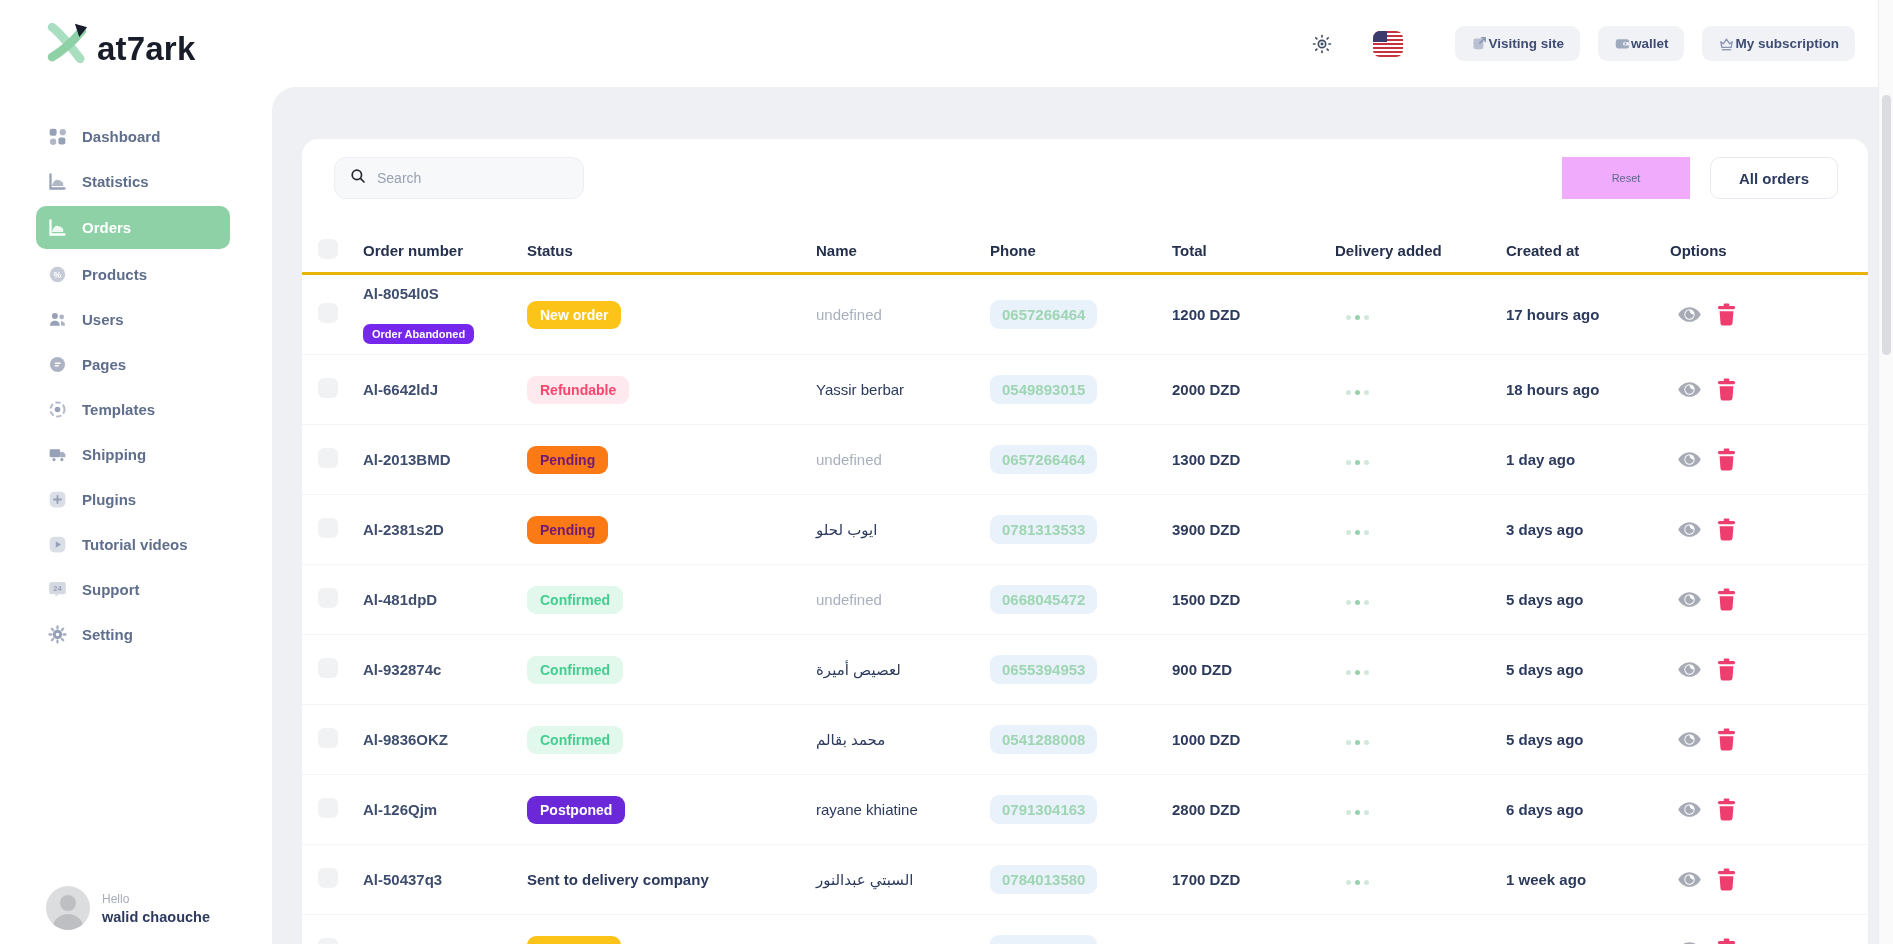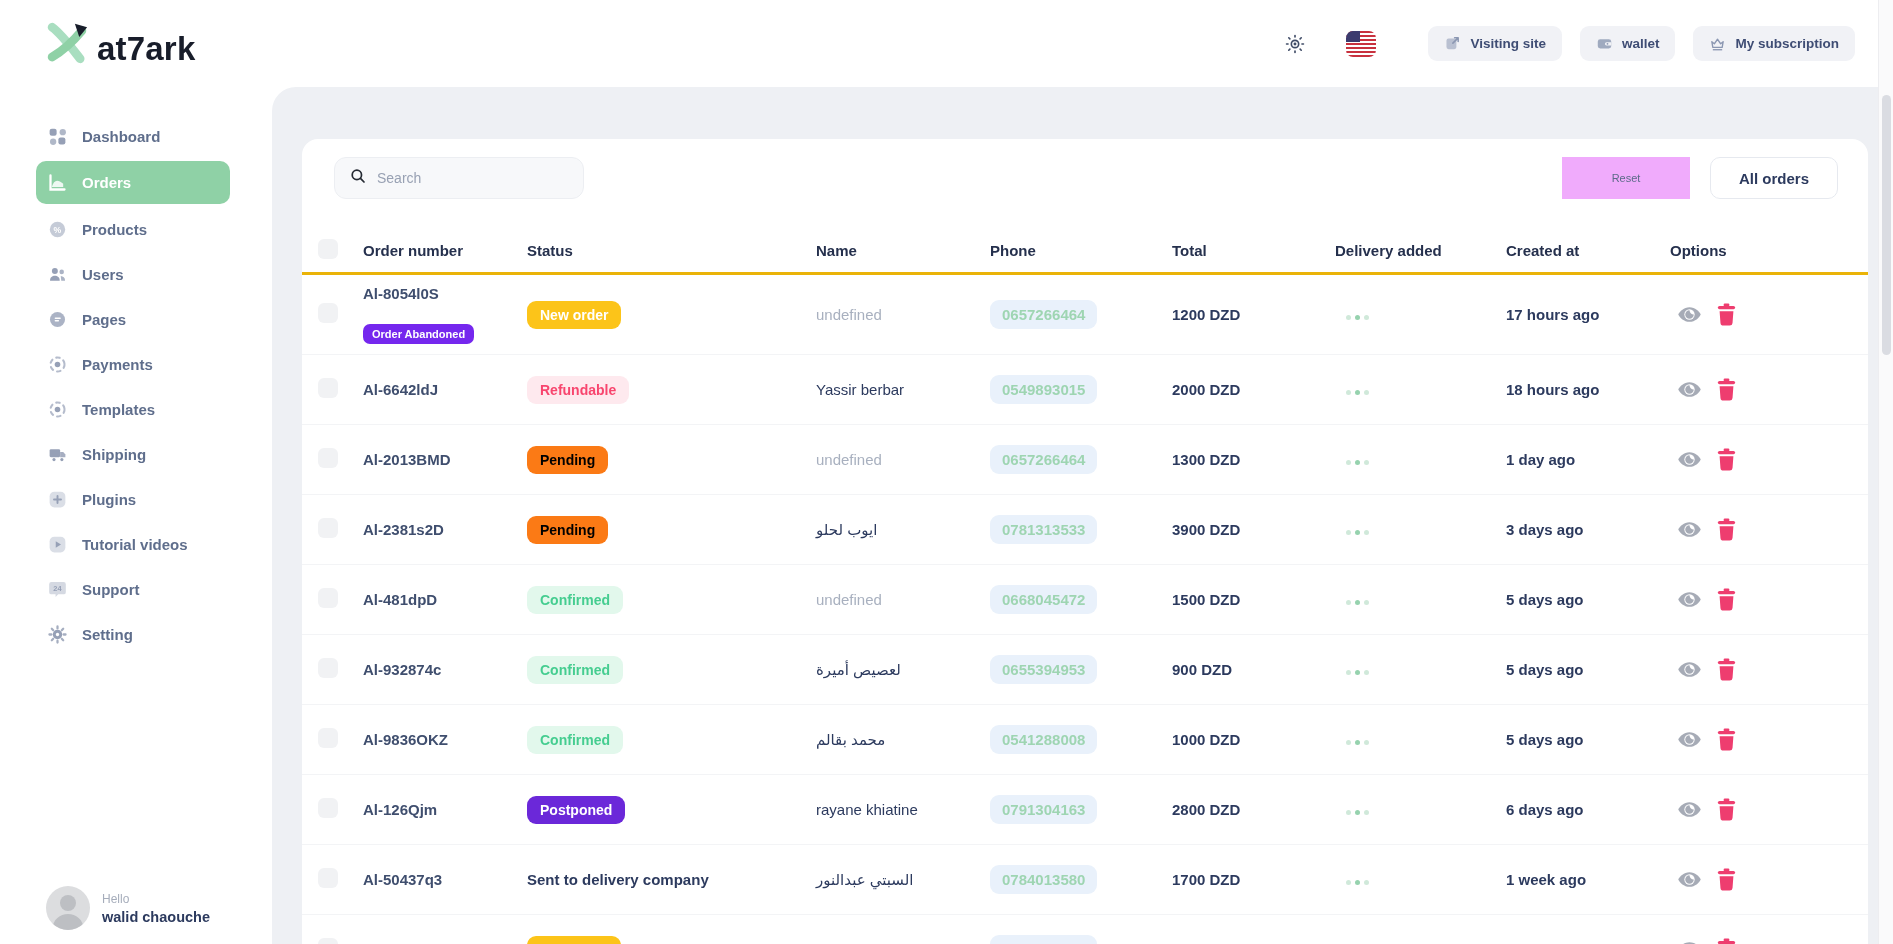--- a/index.html
+++ b/index.html
@@ -23,21 +23,21 @@
   .greeting { font-size:12px; color:#a6adbb; margin-bottom:3px; }
   .uname { font-size:14.5px; font-weight:600; color:#2c3a5e; }
 
   
   .topbar { position:absolute; left:272px; top:0; right:15px; height:87px; background:#fff;
     display:flex; align-items:center; justify-content:flex-end; padding-right:23px; z-index:2; }
   .sun { width:22px; height:22px; color:#3f4b66; margin-right:40px; cursor:pointer; }
   .flag { width:30px; height:26px; border-radius:7px; overflow:hidden; position:relative; cursor:pointer;
     background:repeating-linear-gradient(180deg,#c8313e 0 2px,#fff 2px 4px); margin-right:34px; }
   .flag::before { content:''; position:absolute; left:0; top:0; width:14px; height:11px; background:#3c3b6e; }
-  .hbtn { display:flex; align-items:center; gap:9px; background:#f1f2f6; border:none; border-radius:9px;
+  .hbtn { display:flex; align-items:center; background:#f1f2f6; border:none; border-radius:9px;
     height:35px; padding:0 16px; font-size:13.5px; font-weight:600; color:#3f4d74; cursor:pointer; margin-left:18px;
     font-family:inherit; }
   .hbtn .bicon { width:17px; height:17px; color:#8b97b2; display:flex; }
   .hbtn .bicon svg { width:17px; height:17px; }
 
   
   .content { position:absolute; left:272px; top:87px; right:15px; bottom:0; background:#eef0f4;
     border-top-left-radius:24px; overflow:hidden; }
   .card { margin:52px 10px 0 30px; background:#fff; border-radius:16px; min-height:900px; }
 
@@ -58,21 +58,21 @@
     align-items:center; padding-left:16px; padding-right:24px; }
   .thead { margin-top:30px; height:46px; border-bottom:3px solid #eab308; font-size:15px; font-weight:700; color:#25304d; }
   .trow { min-height:70px; border-bottom:1px solid #f3f4f6; }
   .trow.tall { min-height:80px; }
   .checkbox { width:20px; height:20px; border-radius:6px; background:#f1f2f4; display:inline-block; cursor:pointer; }
   .col-order { display:flex; flex-direction:column; align-items:flex-start; justify-content:center; gap:22px; }
   .order-no { font-size:15px; font-weight:600; color:#3f4e6e; }
   .sub-badge { font-size:11px; font-weight:700; color:#fff; background:var(--badge_abandoned); padding:4px 9px; border-radius:7px; }
   .badge { font-size:14px; font-weight:700; padding:6px 13px; border-radius:9px; display:inline-block; }
   .b-new { background:var(--badge_new); color:#fff; }
-  .b-pending { background:var(--badge_pending); color:#000000; }
+  .b-pending { background:var(--badge_pending); color:#701a75; }
   .b-postponed { background:var(--badge_postponed); color:#fff; }
   .b-refundable { background:var(--refundable_bg); color:var(--refundable_text); font-weight:600; }
   .b-confirmed { background:var(--confirmed_bg); color:var(--confirmed_text); font-weight:600; }
   .b-plain { background:none; color:#2c3a5e; padding:6px 0; font-weight:600; font-size:15px; }
   .name { font-size:15px; color:#2c3a5e; }
   .name.muted { color:#a8b0bf; }
   .phone { background:var(--phone_bg); color:var(--phone_text); font-size:15px; font-weight:600;
     padding:6px 12px; border-radius:9px; display:inline-block; cursor:pointer; }
   .total,.created { font-size:15px; font-weight:600; color:#2c3a5e; }
   .dots { padding-left:11px; display:inline-flex; gap:4px; }
@@ -106,20 +106,29 @@
     <span class="nav-icon">
           <svg viewBox="0 0 24 24" fill="currentColor">
             <rect x="3" y="3" width="8" height="8" rx="2.5"></rect>
             <circle cx="18" cy="7" r="3.6" opacity=".75"></circle>
             <circle cx="7" cy="18" r="3.6" opacity=".75"></circle>
             <rect x="13" y="13" width="8" height="8" rx="2.5"></rect>
           </svg>
         </span>
     <span class="nav-label">Dashboard</span>
   </div>
+      <div class="nav-item">
+    <span class="nav-icon">
+          <svg viewBox="0 0 24 24">
+            <path d="M4 4v16h16" fill="none" stroke="currentColor" stroke-width="2.6" stroke-linecap="round"></path>
+            <path d="M5.5 17 C8 9, 12 8, 18.5 13.5 L18.5 17 Z" fill="currentColor" opacity=".75"></path>
+          </svg>
+        </span>
+    <span class="nav-label">Statistics</span>
+  </div>
       <div class="nav-item active">
     <span class="nav-icon">
           <svg viewBox="0 0 24 24">
             <path d="M4 4v16h16" fill="none" stroke="currentColor" stroke-width="2.6" stroke-linecap="round"></path>
             <path d="M5.5 17 C8 9, 12 8, 18.5 13.5 L18.5 17 Z" fill="currentColor" opacity=".85"></path>
           </svg>
         </span>
     <span class="nav-label">Orders</span>
   </div>
       <div class="nav-item">
@@ -143,29 +152,20 @@
     <span class="nav-label">Users</span>
   </div>
       <div class="nav-item">
     <span class="nav-icon">
           <svg viewBox="0 0 24 24">
             <circle cx="12" cy="12" r="8.6" fill="currentColor" opacity=".8"></circle>
             <path d="M9.5 10.5h5.5M9.5 13.5h3.5" stroke="#fff" stroke-width="1.6" stroke-linecap="round"></path>
           </svg>
         </span>
     <span class="nav-label">Pages</span>
-  </div>
-      <div class="nav-item">
-    <span class="nav-icon">
-          <svg viewBox="0 0 24 24">
-            <circle cx="12" cy="12" r="8" fill="none" stroke="currentColor" stroke-width="2.4" stroke-dasharray="4 5" stroke-linecap="round" opacity=".7"></circle>
-            <circle cx="12" cy="12" r="3.2" fill="currentColor"></circle>
-          </svg>
-        </span>
-    <span class="nav-label">Payments</span>
   </div>
       <div class="nav-item">
     <span class="nav-icon">
           <svg viewBox="0 0 24 24">
             <circle cx="12" cy="12" r="8" fill="none" stroke="currentColor" stroke-width="2.4" stroke-dasharray="4 5" stroke-linecap="round" opacity=".7"></circle>
             <circle cx="12" cy="12" r="3.2" fill="currentColor"></circle>
           </svg>
         </span>
     <span class="nav-label">Templates</span>
   </div>

